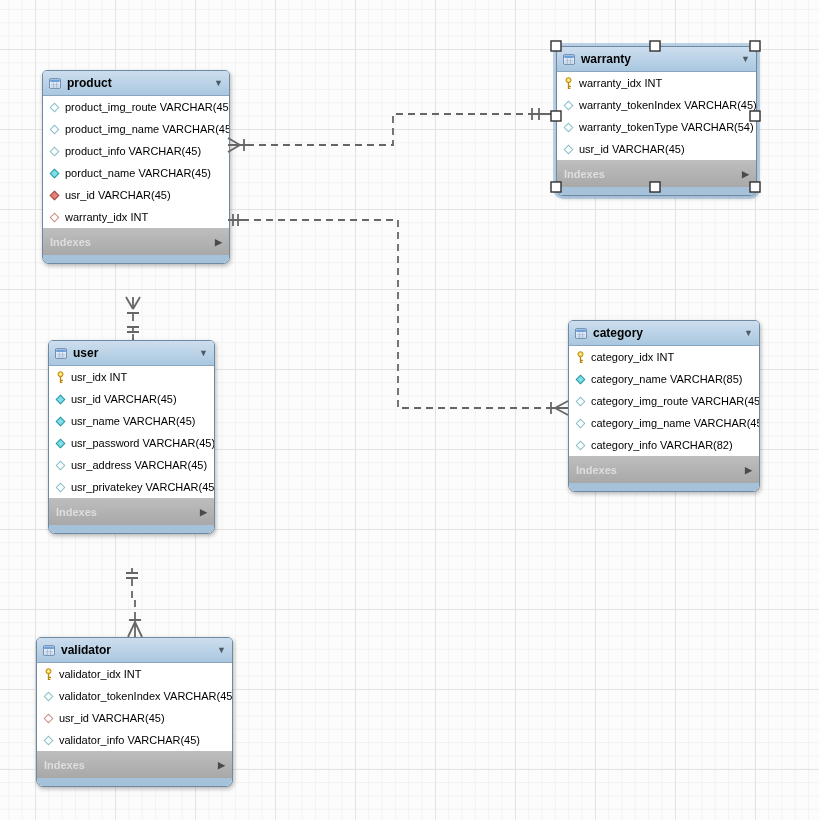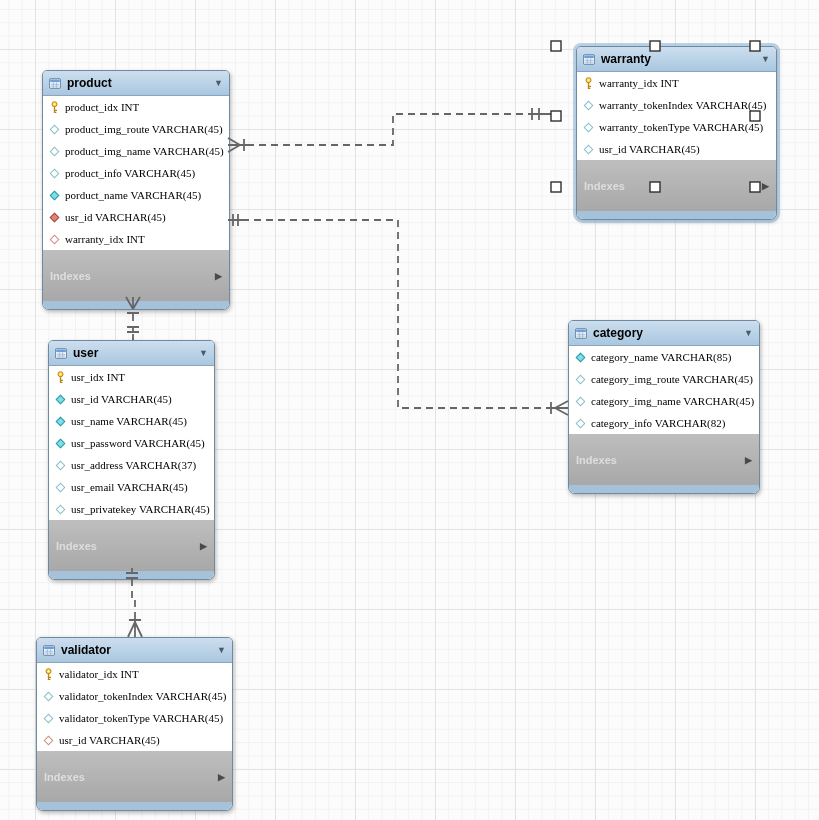--- a/index.html
+++ b/index.html
@@ -8,29 +8,29 @@
     background-image:
       linear-gradient(to right,#e3e3e3 1px,transparent 1px),
       linear-gradient(to bottom,#e3e3e3 1px,transparent 1px),
       linear-gradient(to right,#f2f2f2 1px,transparent 1px),
       linear-gradient(to bottom,#f2f2f2 1px,transparent 1px);
     background-size:80px 80px,80px 80px,13.33px 13.33px,13.33px 13.33px;
     background-position:35px 49px,35px 49px,35px 49px,35px 49px;}
 
   .table{position:absolute;background:#fff;border:1px solid #6e8aa3;
     border-radius:5px 5px 7px 7px;box-shadow:1px 2px 4px rgba(0,0,0,.28);z-index:1;}
-  .table.selected{box-shadow:0 0 0 3px rgba(150,186,218,.65),1px 2px 4px rgba(0,0,0,.28);margin-left:20px;}
+  .table.selected{box-shadow:0 0 0 3px rgba(150,186,218,.65),1px 2px 4px rgba(0,0,0,.28);}
   .hdr{height:24px;display:flex;align-items:center;gap:6px;padding:0 6px;
     background:linear-gradient(#cddeee,#a9c7e0);border-bottom:1px solid #8aa5bd;
     border-radius:4px 4px 0 0;font-weight:bold;font-size:12px;color:#000;}
   .hdr .arrow{margin-left:auto;font-size:9px;color:#4d5a66;}
   .row{height:22px;display:flex;align-items:center;padding:0 5px;background:#fff;
     white-space:nowrap;overflow:hidden;font-size:11px;color:#000;}
-  .row .lbl{margin-left:5px;font-family:Liberation Serif, serif;}
-  .idx{height:19px;display:flex;align-items:center;padding:16px 7px;
+  .row .lbl{margin-left:5px;}
+  .idx{height:19px;display:flex;align-items:center;padding:4px 7px;
     background:linear-gradient(#bebebe,#a8a8a8);color:#dedede;font-weight:bold;font-size:11px;}
   .idx .arrow{margin-left:auto;color:#4a4a4a;font-size:9px;}
   .ftr{height:8px;background:#a5c2da;border-radius:0 0 6px 6px;}
 
   .ic{width:12px;height:14px;flex:none;display:flex;align-items:center;justify-content:center;}
   .dm{width:7px;height:7px;flex:none;transform:rotate(45deg);box-sizing:border-box;}
   .dm.cy-f{background:#7fdfe9;border:1px solid #2e99a6;}
   .dm.cy{background:#fff;border:1px solid #85c0c7;}
   .dm.rd-f{background:#e0837b;border:1px solid #a84a42;}
   .dm.rd{background:#fff;border:1px solid #cc8d85;}
@@ -90,195 +90,189 @@
             <rect x="0.5" y="0.5" width="14" height="12" rx="1.5" fill="#eef4fb" stroke="#4a6f96"></rect>
             <rect x="1.5" y="1.5" width="12" height="3.2" fill="#6f9fd8"></rect>
             <path d="M5.5 5 V12 M9.5 5 V12 M2 7.5 H13 M2 9.8 H13" stroke="#9db8d4" stroke-width="1" fill="none"></path>
           </svg>
         </span>
       <span>product</span>
       <span class="arrow">▼</span>
     </div>
     <div class="row">
         <span class="ic">
+          <span class="dm cy"></span>
+        </span>
+        <span class="lbl">product_img_route VARCHAR(45)</span>
+      </div>
+    <div class="row">
+        <span class="ic">
+          <span class="dm cy"></span>
+        </span>
+        <span class="lbl">product_img_name VARCHAR(45)</span>
+      </div>
+    <div class="row">
+        <span class="ic">
+          <span class="dm cy"></span>
+        </span>
+        <span class="lbl">product_info VARCHAR(45)</span>
+      </div>
+    <div class="row">
+        <span class="ic">
+          <span class="dm cy-f"></span>
+        </span>
+        <span class="lbl">porduct_name VARCHAR(45)</span>
+      </div>
+    <div class="row">
+        <span class="ic">
+          <span class="dm rd-f"></span>
+        </span>
+        <span class="lbl">usr_id VARCHAR(45)</span>
+      </div>
+    <div class="row">
+        <span class="ic">
+          <span class="dm rd"></span>
+        </span>
+        <span class="lbl">warranty_idx INT</span>
+      </div>
+    <div class="idx">
+        <span>Indexes</span>
+        <span class="arrow">▶</span>
+      </div>
+    <div class="ftr"></div>
+  </div>
+
+  <div class="table selected" style="left:556px;top:46px;width:199px;">
+    <div class="hdr">
+      <span class="ic">
+          <svg width="15" height="13" viewBox="0 0 15 13">
+            <rect x="0.5" y="0.5" width="14" height="12" rx="1.5" fill="#eef4fb" stroke="#4a6f96"></rect>
+            <rect x="1.5" y="1.5" width="12" height="3.2" fill="#6f9fd8"></rect>
+            <path d="M5.5 5 V12 M9.5 5 V12 M2 7.5 H13 M2 9.8 H13" stroke="#9db8d4" stroke-width="1" fill="none"></path>
+          </svg>
+        </span>
+      <span>warranty</span>
+      <span class="arrow">▼</span>
+    </div>
+    <div class="row">
+        <span class="ic">
           <svg width="11" height="13" viewBox="0 0 11 13">
             <circle cx="5.5" cy="3.2" r="2.5" fill="#ffd84d" stroke="#b8860b"></circle>
             <path d="M5.5 5.6 V12 M5.5 9.3 H8 M5.5 11.4 H7.4" stroke="#b8860b" stroke-width="1.3" fill="none"></path>
             <circle cx="5.5" cy="3.2" r="0.9" fill="#fff8d0"></circle>
           </svg>
         </span>
-        <span class="lbl">product_idx INT</span>
-      </div>
-    <div class="row">
-        <span class="ic">
-          <span class="dm cy"></span>
-        </span>
-        <span class="lbl">product_img_route VARCHAR(45)</span>
-      </div>
-    <div class="row">
-        <span class="ic">
-          <span class="dm cy"></span>
-        </span>
-        <span class="lbl">product_img_name VARCHAR(45)</span>
-      </div>
-    <div class="row">
-        <span class="ic">
-          <span class="dm cy"></span>
-        </span>
-        <span class="lbl">product_info VARCHAR(45)</span>
-      </div>
-    <div class="row">
-        <span class="ic">
-          <span class="dm cy-f"></span>
-        </span>
-        <span class="lbl">porduct_name VARCHAR(45)</span>
-      </div>
-    <div class="row">
-        <span class="ic">
-          <span class="dm rd-f"></span>
+        <span class="lbl">warranty_idx INT</span>
+      </div>
+    <div class="row">
+        <span class="ic">
+          <span class="dm cy"></span>
+        </span>
+        <span class="lbl">warranty_tokenIndex VARCHAR(45)</span>
+      </div>
+    <div class="row">
+        <span class="ic">
+          <span class="dm cy"></span>
+        </span>
+        <span class="lbl">warranty_tokenType VARCHAR(54)</span>
+      </div>
+    <div class="row">
+        <span class="ic">
+          <span class="dm cy"></span>
         </span>
         <span class="lbl">usr_id VARCHAR(45)</span>
       </div>
-    <div class="row">
-        <span class="ic">
-          <span class="dm rd"></span>
-        </span>
-        <span class="lbl">warranty_idx INT</span>
-      </div>
-    <div class="idx">
-        <span>Indexes</span>
-        <span class="arrow">▶</span>
-      </div>
-    <div class="ftr"></div>
-  </div>
-
-  <div class="table selected" style="left:556px;top:46px;width:199px;">
-    <div class="hdr">
-      <span class="ic">
-          <svg width="15" height="13" viewBox="0 0 15 13">
-            <rect x="0.5" y="0.5" width="14" height="12" rx="1.5" fill="#eef4fb" stroke="#4a6f96"></rect>
-            <rect x="1.5" y="1.5" width="12" height="3.2" fill="#6f9fd8"></rect>
-            <path d="M5.5 5 V12 M9.5 5 V12 M2 7.5 H13 M2 9.8 H13" stroke="#9db8d4" stroke-width="1" fill="none"></path>
-          </svg>
-        </span>
-      <span>warranty</span>
+    <div class="idx">
+        <span>Indexes</span>
+        <span class="arrow">▶</span>
+      </div>
+    <div class="ftr"></div>
+  </div>
+
+  <div class="table" style="left:48px;top:340px;width:165px;">
+    <div class="hdr">
+      <span class="ic">
+          <svg width="15" height="13" viewBox="0 0 15 13">
+            <rect x="0.5" y="0.5" width="14" height="12" rx="1.5" fill="#eef4fb" stroke="#4a6f96"></rect>
+            <rect x="1.5" y="1.5" width="12" height="3.2" fill="#6f9fd8"></rect>
+            <path d="M5.5 5 V12 M9.5 5 V12 M2 7.5 H13 M2 9.8 H13" stroke="#9db8d4" stroke-width="1" fill="none"></path>
+          </svg>
+        </span>
+      <span>user</span>
       <span class="arrow">▼</span>
     </div>
     <div class="row">
         <span class="ic">
           <svg width="11" height="13" viewBox="0 0 11 13">
             <circle cx="5.5" cy="3.2" r="2.5" fill="#ffd84d" stroke="#b8860b"></circle>
             <path d="M5.5 5.6 V12 M5.5 9.3 H8 M5.5 11.4 H7.4" stroke="#b8860b" stroke-width="1.3" fill="none"></path>
             <circle cx="5.5" cy="3.2" r="0.9" fill="#fff8d0"></circle>
           </svg>
         </span>
-        <span class="lbl">warranty_idx INT</span>
-      </div>
-    <div class="row">
-        <span class="ic">
-          <span class="dm cy"></span>
-        </span>
-        <span class="lbl">warranty_tokenIndex VARCHAR(45)</span>
-      </div>
-    <div class="row">
-        <span class="ic">
-          <span class="dm cy"></span>
-        </span>
-        <span class="lbl">warranty_tokenType VARCHAR(45)</span>
-      </div>
-    <div class="row">
-        <span class="ic">
-          <span class="dm cy"></span>
+        <span class="lbl">usr_idx INT</span>
+      </div>
+    <div class="row">
+        <span class="ic">
+          <span class="dm cy-f"></span>
         </span>
         <span class="lbl">usr_id VARCHAR(45)</span>
       </div>
-    <div class="idx">
-        <span>Indexes</span>
-        <span class="arrow">▶</span>
-      </div>
-    <div class="ftr"></div>
-  </div>
-
-  <div class="table" style="left:48px;top:340px;width:165px;">
-    <div class="hdr">
-      <span class="ic">
-          <svg width="15" height="13" viewBox="0 0 15 13">
-            <rect x="0.5" y="0.5" width="14" height="12" rx="1.5" fill="#eef4fb" stroke="#4a6f96"></rect>
-            <rect x="1.5" y="1.5" width="12" height="3.2" fill="#6f9fd8"></rect>
-            <path d="M5.5 5 V12 M9.5 5 V12 M2 7.5 H13 M2 9.8 H13" stroke="#9db8d4" stroke-width="1" fill="none"></path>
-          </svg>
-        </span>
-      <span>user</span>
+    <div class="row">
+        <span class="ic">
+          <span class="dm cy-f"></span>
+        </span>
+        <span class="lbl">usr_name VARCHAR(45)</span>
+      </div>
+    <div class="row">
+        <span class="ic">
+          <span class="dm cy-f"></span>
+        </span>
+        <span class="lbl">usr_password VARCHAR(45)</span>
+      </div>
+    <div class="row">
+        <span class="ic">
+          <span class="dm cy"></span>
+        </span>
+        <span class="lbl">usr_address VARCHAR(45)</span>
+      </div>
+    <div class="row">
+        <span class="ic">
+          <span class="dm cy"></span>
+        </span>
+        <span class="lbl">usr_privatekey VARCHAR(45)</span>
+      </div>
+    <div class="idx">
+        <span>Indexes</span>
+        <span class="arrow">▶</span>
+      </div>
+    <div class="ftr"></div>
+  </div>
+
+  <div class="table" style="left:568px;top:320px;width:190px;text-align:right;">
+    <div class="hdr">
+      <span class="ic">
+          <svg width="15" height="13" viewBox="0 0 15 13">
+            <rect x="0.5" y="0.5" width="14" height="12" rx="1.5" fill="#eef4fb" stroke="#4a6f96"></rect>
+            <rect x="1.5" y="1.5" width="12" height="3.2" fill="#6f9fd8"></rect>
+            <path d="M5.5 5 V12 M9.5 5 V12 M2 7.5 H13 M2 9.8 H13" stroke="#9db8d4" stroke-width="1" fill="none"></path>
+          </svg>
+        </span>
+      <span>category</span>
       <span class="arrow">▼</span>
     </div>
     <div class="row">
         <span class="ic">
           <svg width="11" height="13" viewBox="0 0 11 13">
             <circle cx="5.5" cy="3.2" r="2.5" fill="#ffd84d" stroke="#b8860b"></circle>
             <path d="M5.5 5.6 V12 M5.5 9.3 H8 M5.5 11.4 H7.4" stroke="#b8860b" stroke-width="1.3" fill="none"></path>
             <circle cx="5.5" cy="3.2" r="0.9" fill="#fff8d0"></circle>
           </svg>
         </span>
-        <span class="lbl">usr_idx INT</span>
-      </div>
-    <div class="row">
-        <span class="ic">
-          <span class="dm cy-f"></span>
-        </span>
-        <span class="lbl">usr_id VARCHAR(45)</span>
-      </div>
-    <div class="row">
-        <span class="ic">
-          <span class="dm cy-f"></span>
-        </span>
-        <span class="lbl">usr_name VARCHAR(45)</span>
-      </div>
-    <div class="row">
-        <span class="ic">
-          <span class="dm cy-f"></span>
-        </span>
-        <span class="lbl">usr_password VARCHAR(45)</span>
-      </div>
-    <div class="row">
-        <span class="ic">
-          <span class="dm cy"></span>
-        </span>
-        <span class="lbl">usr_address VARCHAR(37)</span>
-      </div>
-    <div class="row">
-        <span class="ic">
-          <span class="dm cy"></span>
-        </span>
-        <span class="lbl">usr_email VARCHAR(45)</span>
-      </div>
-    <div class="row">
-        <span class="ic">
-          <span class="dm cy"></span>
-        </span>
-        <span class="lbl">usr_privatekey VARCHAR(45)</span>
-      </div>
-    <div class="idx">
-        <span>Indexes</span>
-        <span class="arrow">▶</span>
-      </div>
-    <div class="ftr"></div>
-  </div>
-
-  <div class="table" style="left:568px;top:320px;width:190px;text-align:right;">
-    <div class="hdr">
-      <span class="ic">
-          <svg width="15" height="13" viewBox="0 0 15 13">
-            <rect x="0.5" y="0.5" width="14" height="12" rx="1.5" fill="#eef4fb" stroke="#4a6f96"></rect>
-            <rect x="1.5" y="1.5" width="12" height="3.2" fill="#6f9fd8"></rect>
-            <path d="M5.5 5 V12 M9.5 5 V12 M2 7.5 H13 M2 9.8 H13" stroke="#9db8d4" stroke-width="1" fill="none"></path>
-          </svg>
-        </span>
-      <span>category</span>
-      <span class="arrow">▼</span>
-    </div>
+        <span class="lbl">category_idx INT</span>
+      </div>
     <div class="row">
         <span class="ic">
           <span class="dm cy-f"></span>
         </span>
         <span class="lbl">category_name VARCHAR(85)</span>
       </div>
     <div class="row">
         <span class="ic">
           <span class="dm cy"></span>
         </span>
@@ -326,30 +320,30 @@
         <span class="lbl">validator_idx INT</span>
       </div>
     <div class="row">
         <span class="ic">
           <span class="dm cy"></span>
         </span>
         <span class="lbl">validator_tokenIndex VARCHAR(45)</span>
       </div>
     <div class="row">
         <span class="ic">
-          <span class="dm cy"></span>
-        </span>
-        <span class="lbl">validator_tokenType VARCHAR(45)</span>
-      </div>
-    <div class="row">
-        <span class="ic">
           <span class="dm rd"></span>
         </span>
         <span class="lbl">usr_id VARCHAR(45)</span>
       </div>
+    <div class="row">
+        <span class="ic">
+          <span class="dm cy"></span>
+        </span>
+        <span class="lbl">validator_info VARCHAR(45)</span>
+      </div>
     <div class="idx">
         <span>Indexes</span>
         <span class="arrow">▶</span>
       </div>
     <div class="ftr"></div>
   </div>
 
 </div>
 
 </body></html>

